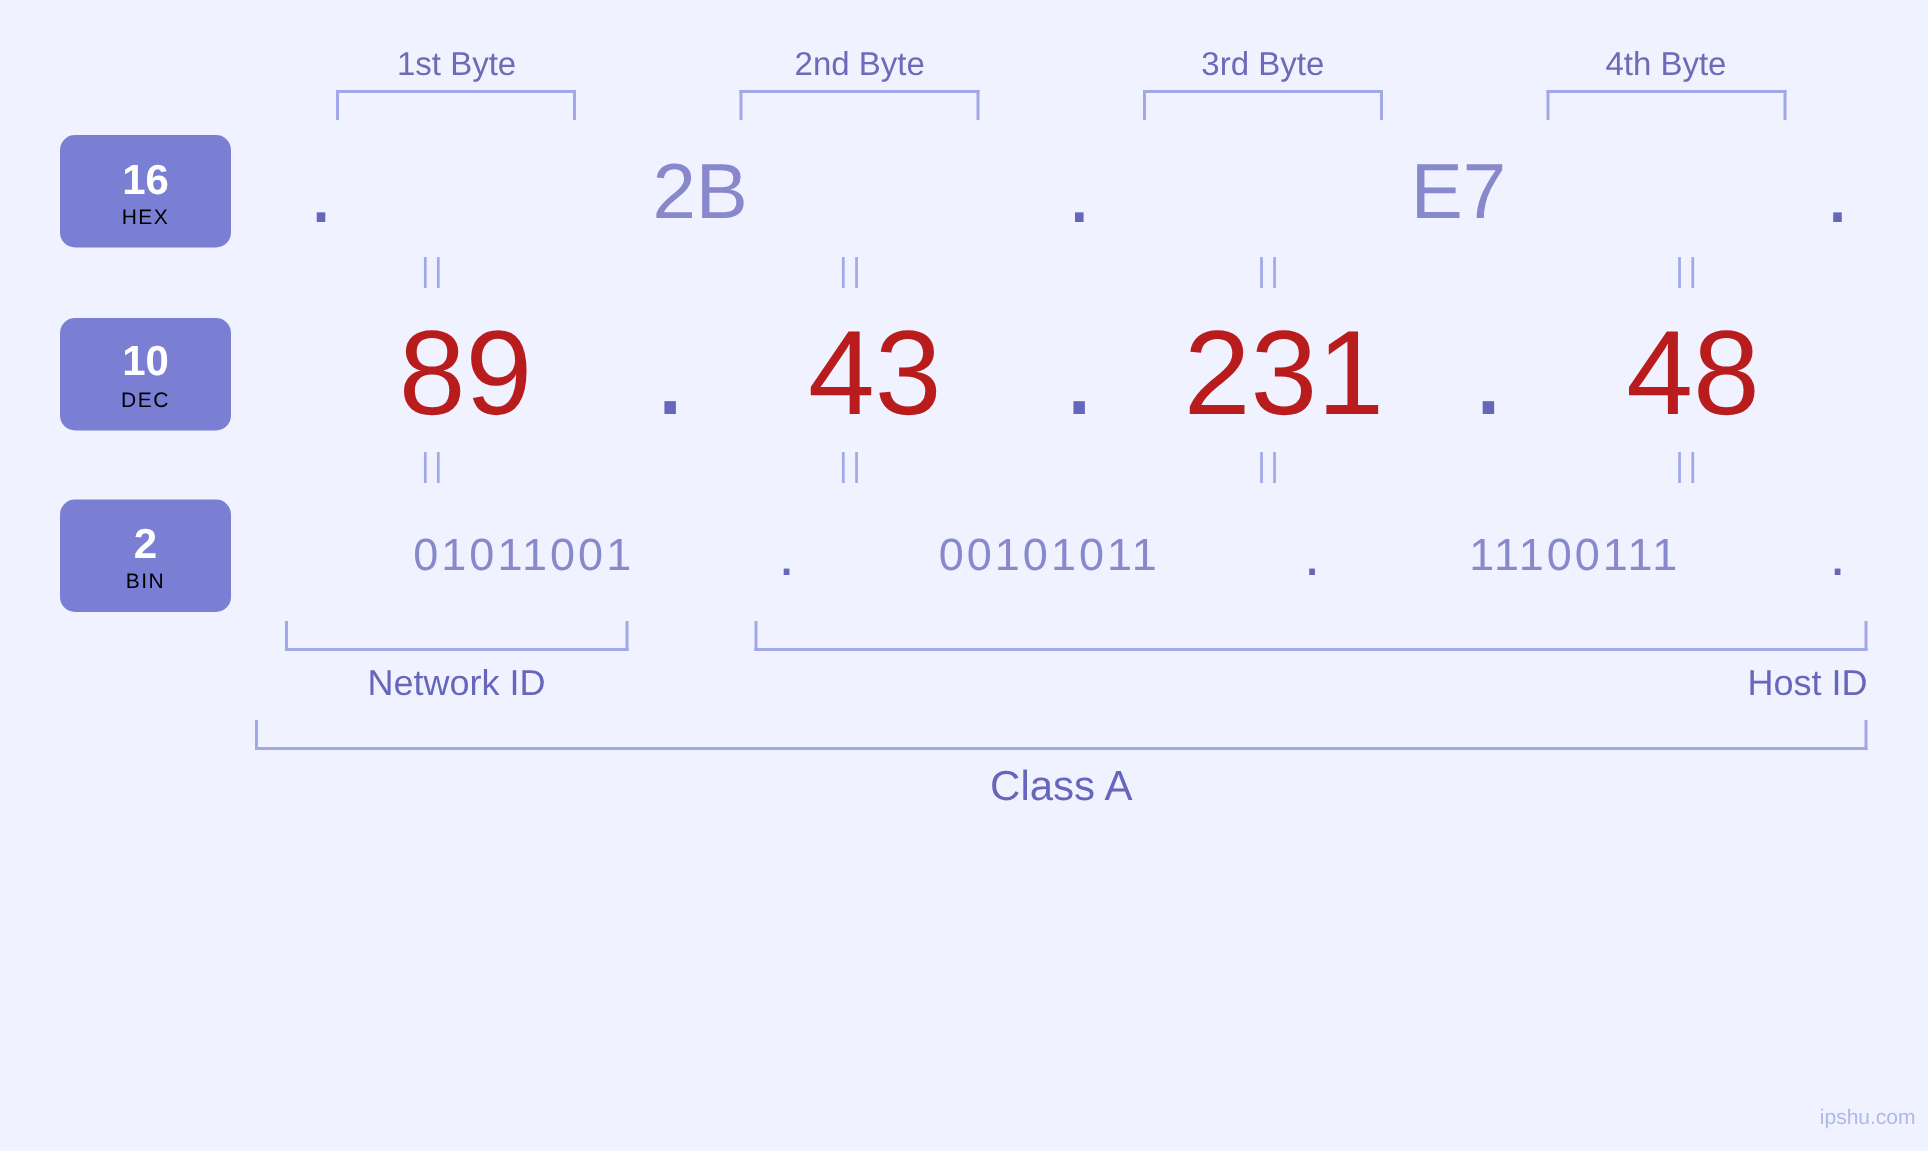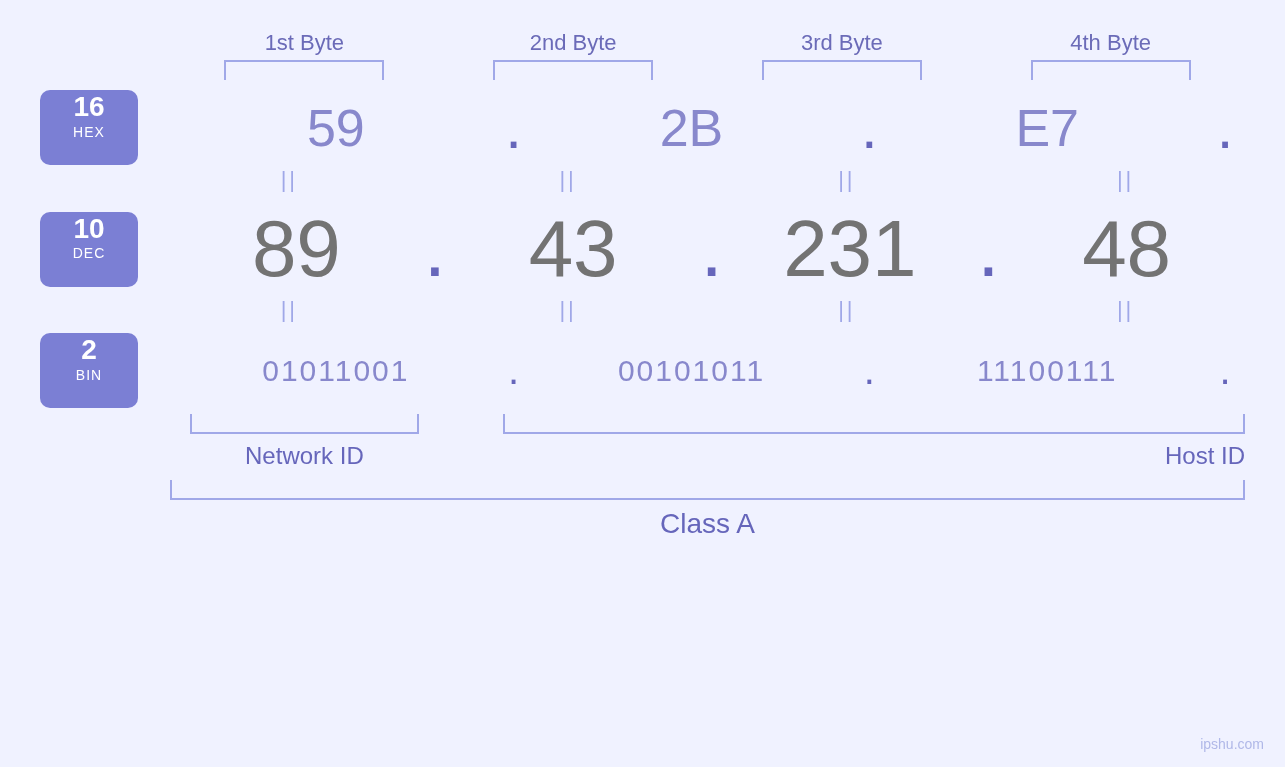--- a/index.html
+++ b/index.html
@@ -90,40 +90,41 @@
 
     
     .content-row {
       display: flex;
       width: 100%;
       align-items: center;
       margin-top: 10px;
     }
 
     .base-badge {
-      width: 98px;
+      width: 114px;
       height: 75px;
       border-radius: 10px;
       background-color: #7b7fd4;
       display: flex;
       flex-direction: column;
       align-items: center;
+      justify-content: center;
       margin-right: 40px;
       flex-shrink: 0;
     }
 
     .base-number {
       color: white;
       font-size: 28px;
       font-weight: 600;
       line-height: 1.2;
     }
 
     .base-label {
-      color: #ffffff;
+      color: #000000;
       font-size: 14px;
       font-weight: 500;
       letter-spacing: 1px;
     }
 
     .values-area {
       display: flex;
       flex: 1;
       align-items: center;
       justify-content: space-around;
@@ -134,21 +135,21 @@
       text-align: center;
     }
 
     .hex-value {
       color: #8888cc;
       font-size: 52px;
       font-weight: 300;
     }
 
     .dec-value {
-      color: #737373;
+      color: #b91c1c;
       font-size: 80px;
       font-weight: 400;
     }
 
     .bin-value {
       color: #8888cc;
       font-size: 30px;
       font-weight: 400;
       letter-spacing: 2px;
     }
@@ -287,21 +288,21 @@
       color: #6666bb;
       font-size: 28px;
       font-weight: 500;
       margin-top: 8px;
     }
 
     
     .watermark {
       position: absolute;
       bottom: 15px;
-      right: 21px;
+      right: 8px;
       color: #b0b8e8;
       font-size: 14px;
       margin-left: 31px;
     }
   </style>
 </head>
 <body>
 
 <div class="main-container">
 
@@ -332,23 +333,20 @@
       </div>
     </div>
   </div>
 
   <div class="content-row">
     <div class="base-badge">
       <span class="base-number">16</span>
       <span class="base-label">HEX</span>
     </div>
     <div class="values-area">
-      <div class="byte-value">
-        <span class="hex-value">59</span>
-      </div>
       <div class="dot">.</div>
       <div class="byte-value">
         <span class="hex-value">2B</span>
       </div>
       <div class="dot">.</div>
       <div class="byte-value">
         <span class="hex-value">E7</span>
       </div>
       <div class="dot">.</div>
     </div>

